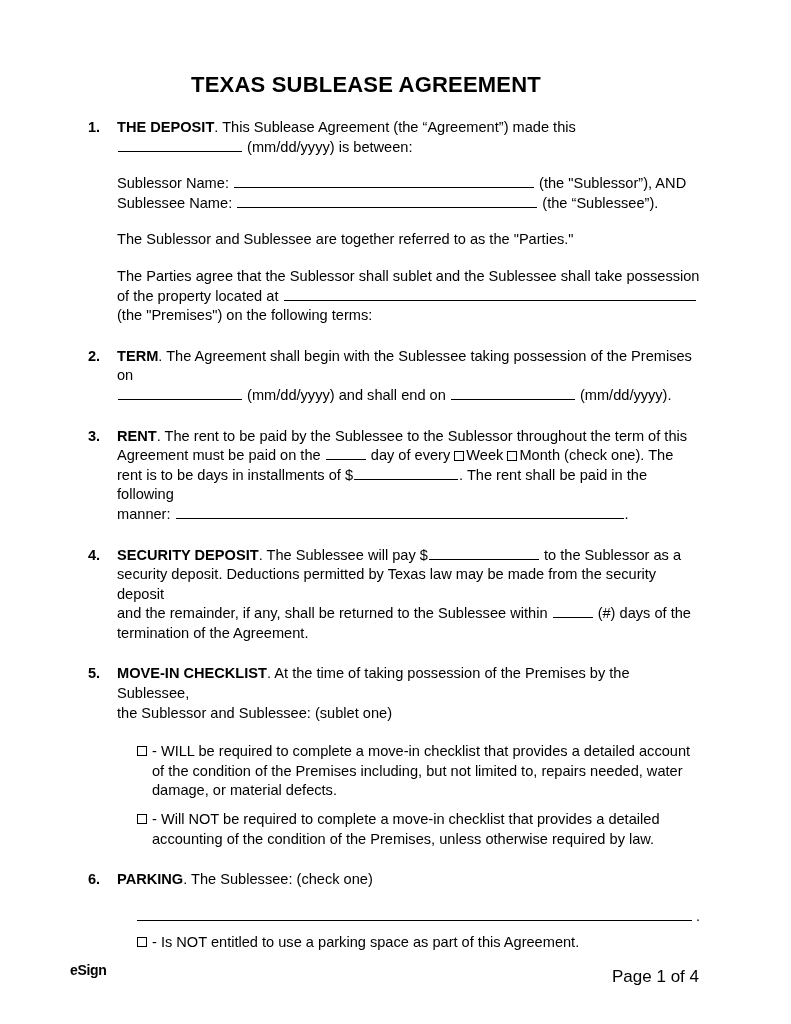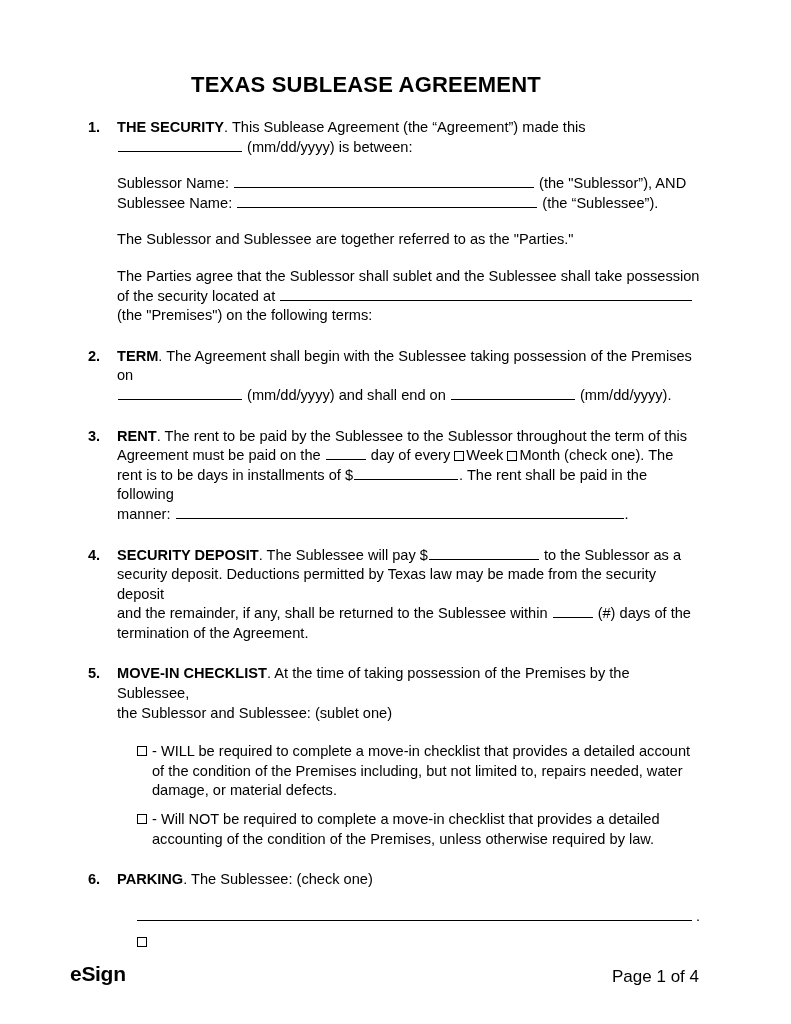--- a/index.html
+++ b/index.html
@@ -137,21 +137,21 @@
     position: absolute;
     left: 0;
     bottom: 0;
     width: 791px;
     height: 70px;
   }
   .brand {
     position: absolute;
     left: 70px;
     top: 8px;
-    font-size: 21px;
+    font-size: 14px;
     font-weight: bold;
     letter-spacing: -0.3px;
   }
   .pagenum {
     position: absolute;
     right: 92px;
     top: 13px;
     font-size: 17px;
   }
 </style>
@@ -159,21 +159,21 @@
 <body>
 
 <div class="page">
 
   <div class="doc-title">TEXAS SUBLEASE AGREEMENT</div>
 
   <div class="body-wrap">
 
     <div class="clause">
       <span class="num">1.</span>
-      <span class="head">THE SECURITY</span><span>. This Sublease Agreement (the “Agreement”) made this</span><br>
+      <span class="head">THE DEPOSIT</span><span>. This Sublease Agreement (the “Agreement”) made this</span><br>
       <span class="ul ul-date"></span>
       <span>(mm/dd/yyyy) is between:</span>
     </div>
 
     <div class="gap-md"></div>
 
     <div class="indent-block">
       <span>Sublessor Name:</span>
       <span class="ul ul-name"></span>
       <span>(the "Sublessor”), AND</span><br>
@@ -183,21 +183,21 @@
     </div>
 
     <div class="gap-md"></div>
 
     <div class="indent-block">The Sublessor and Sublessee are together referred to as the "Parties."</div>
 
     <div class="gap-md"></div>
 
     <div class="indent-block">
       <span>The Parties agree that the Sublessor shall sublet and the Sublessee shall take possession</span><br>
-      <span>of the security located at</span>
+      <span>of the property located at</span>
       <span class="ul ul-addr"></span><br>
       <span>(the "Premises") on the following terms:</span>
     </div>
 
     <div class="gap-xl"></div>
 
     <div class="clause">
       <span class="num">2.</span>
       <span class="head">TERM</span><span>. The Agreement shall begin with the Sublessee taking possession of the Premises on</span><br>
       <span class="ul ul-date"></span>
@@ -267,20 +267,21 @@
     <div class="gap-lg"></div>
 
     <div class="sub-indent">
       <div class="rule-line">
         <span class="rule"></span>
         <span class="tail">.</span>
       </div>
       <div class="gap-sm"></div>
       <div class="checkitem">
         <span class="cb"></span>
+        <span>- Is NOT entitled to use a parking space as part of this Agreement.</span>
       </div>
     </div>
 
   </div>
 
   <div class="footer">
     <div class="brand">eSign</div>
     <div class="pagenum">Page 1 of 4</div>
   </div>
 

